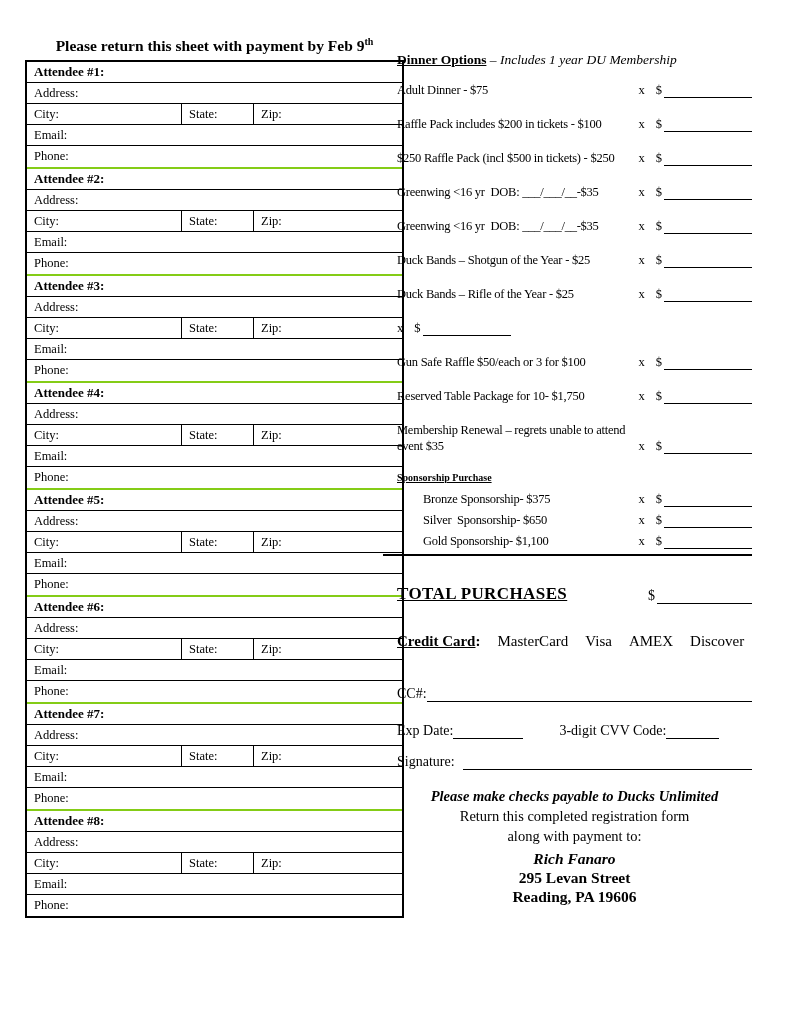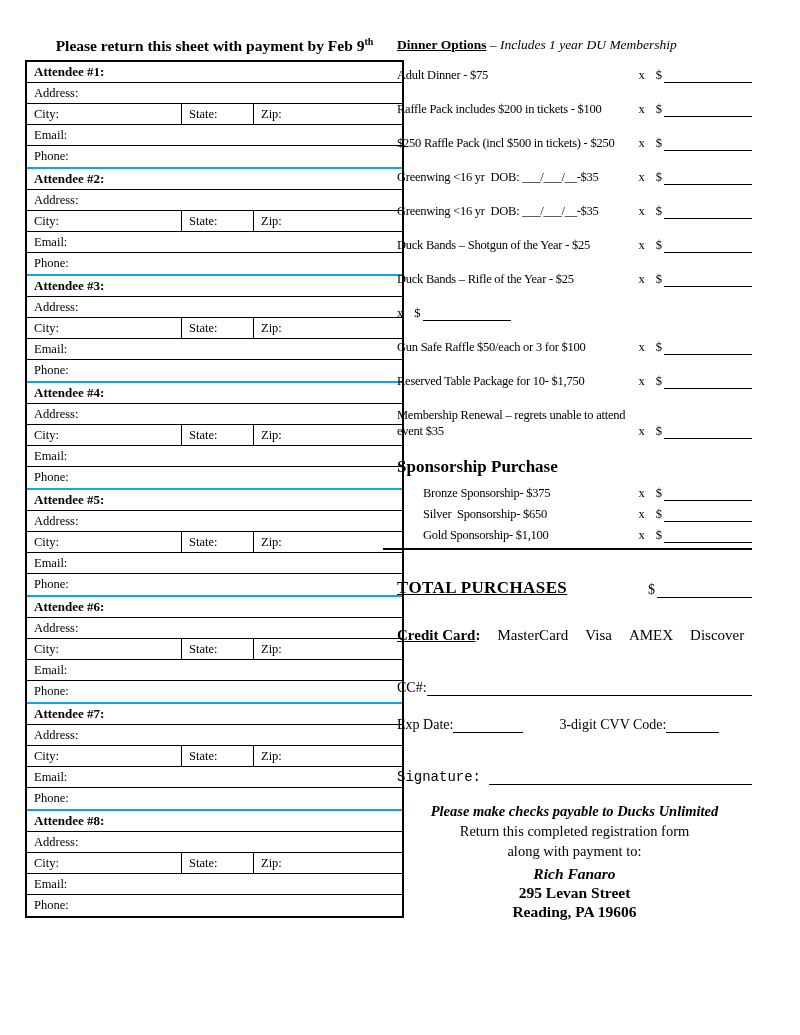--- a/index.html
+++ b/index.html
@@ -7,60 +7,60 @@
   body {
     width:800px; height:1035px; position:relative;
     font-family:"Liberation Serif", serif; color:#000;
   }
 
   
   .left-col { position:absolute; left:25px; top:36px; width:379px; }
   .sheet-title { text-align:center; font-weight:bold; font-size:15.5px; margin-bottom:5px; white-space:nowrap; }
   .sheet-title sup { font-size:10px; }
   .attendee-table { border:2px solid #000; }
-  .block + .block { border-top:2px solid #0ea5e9; }
+  .block + .block { border-top:2px solid #84cc16; }
   .row { height:21px; line-height:20px; border-bottom:1px solid #000; padding-left:7px; font-size:12.5px; }
   .block .row:last-child { border-bottom:none; }
   .row.hdr { font-weight:bold; font-size:13px; }
   .row.csz { display:flex; padding-left:0; }
   .cell { padding-left:7px; height:100%; }
   .cell.city  { width:155px; border-right:1px solid #000; }
   .cell.state { width:72px;  border-right:1px solid #000; }
   .cell.zip   { flex:1; }
 
   
-  .right-col { position:absolute; left:397px; top:37px; width:355px; }
+  .right-col { position:absolute; left:397px; top:52px; width:355px; }
   .dinner-head { font-size:13.5px; margin-bottom:14px; white-space:nowrap; }
   .dinner-head .h { font-weight:bold; text-decoration:underline; }
   .dinner-head .note { font-style:italic; }
 
   .opt-row { display:flex; align-items:flex-end; margin-bottom:18px; font-size:12.5px; line-height:16px; }
   .opt-label { flex:1 1 auto; white-space:pre-wrap; letter-spacing:-0.25px; padding-right:6px; }
   .indent .opt-label { padding-left:26px; }
   .mult { flex:none; margin-right:11px; }
   .cur  { flex:none; margin-right:2px; }
   .fill { flex:none; width:88px; border-bottom:1px solid #000; height:15px; }
   .opt-row.tight { margin-bottom:5px; }
 
-  .sponsor-head { font-weight:bold; font-size:17px; margin:4px 0 8px 0; }
+  .sponsor-head { font-weight:bold; text-decoration:underline; font-size:10px; margin:4px 0 8px 0; }
   .divider { border-top:2px solid #000; margin-left:-14px; width:369px; }
 
   .total-row { display:flex; align-items:flex-end; margin-top:28px; font-size:14px; }
   .total-label { flex:1; font-size:17px; font-weight:bold; text-decoration:underline; letter-spacing:0.4px; }
   .total-row .fill { width:95px; }
 
   .cc-head-row { margin-top:29px; font-size:15px; white-space:nowrap; }
   .cc-head { font-weight:bold; text-decoration:underline; }
   .cc-colon { font-weight:bold; }
   .brand { margin-left:17px; }
 
   .line-row { display:flex; align-items:flex-end; font-size:14px; }
   .ccnum-row { margin-top:36px; }
   .exp-row { margin-top:21px; }
-  .sig-row { margin-top:36px;font-family:Liberation Mono, monospace; }
+  .sig-row { margin-top:15px; }
   .fill-flex { flex:1; border-bottom:1px solid #000; height:15px; }
   .fill-exp { width:70px; border-bottom:1px solid #000; height:15px; flex:none; }
   .fill-cvv { width:53px; border-bottom:1px solid #000; height:15px; flex:none; }
   .gap-exp { width:36px; flex:none; }
   .sig-gap { width:8px; flex:none; }
 
   .footer { margin-top:18px; text-align:center; }
   .f-italic { font-weight:bold; font-style:italic; font-size:14.5px; }
   .f-reg { font-size:14.5px; margin-top:3px; }
   .f-bold { font-size:15.5px; font-weight:bold; margin-top:1px; }

